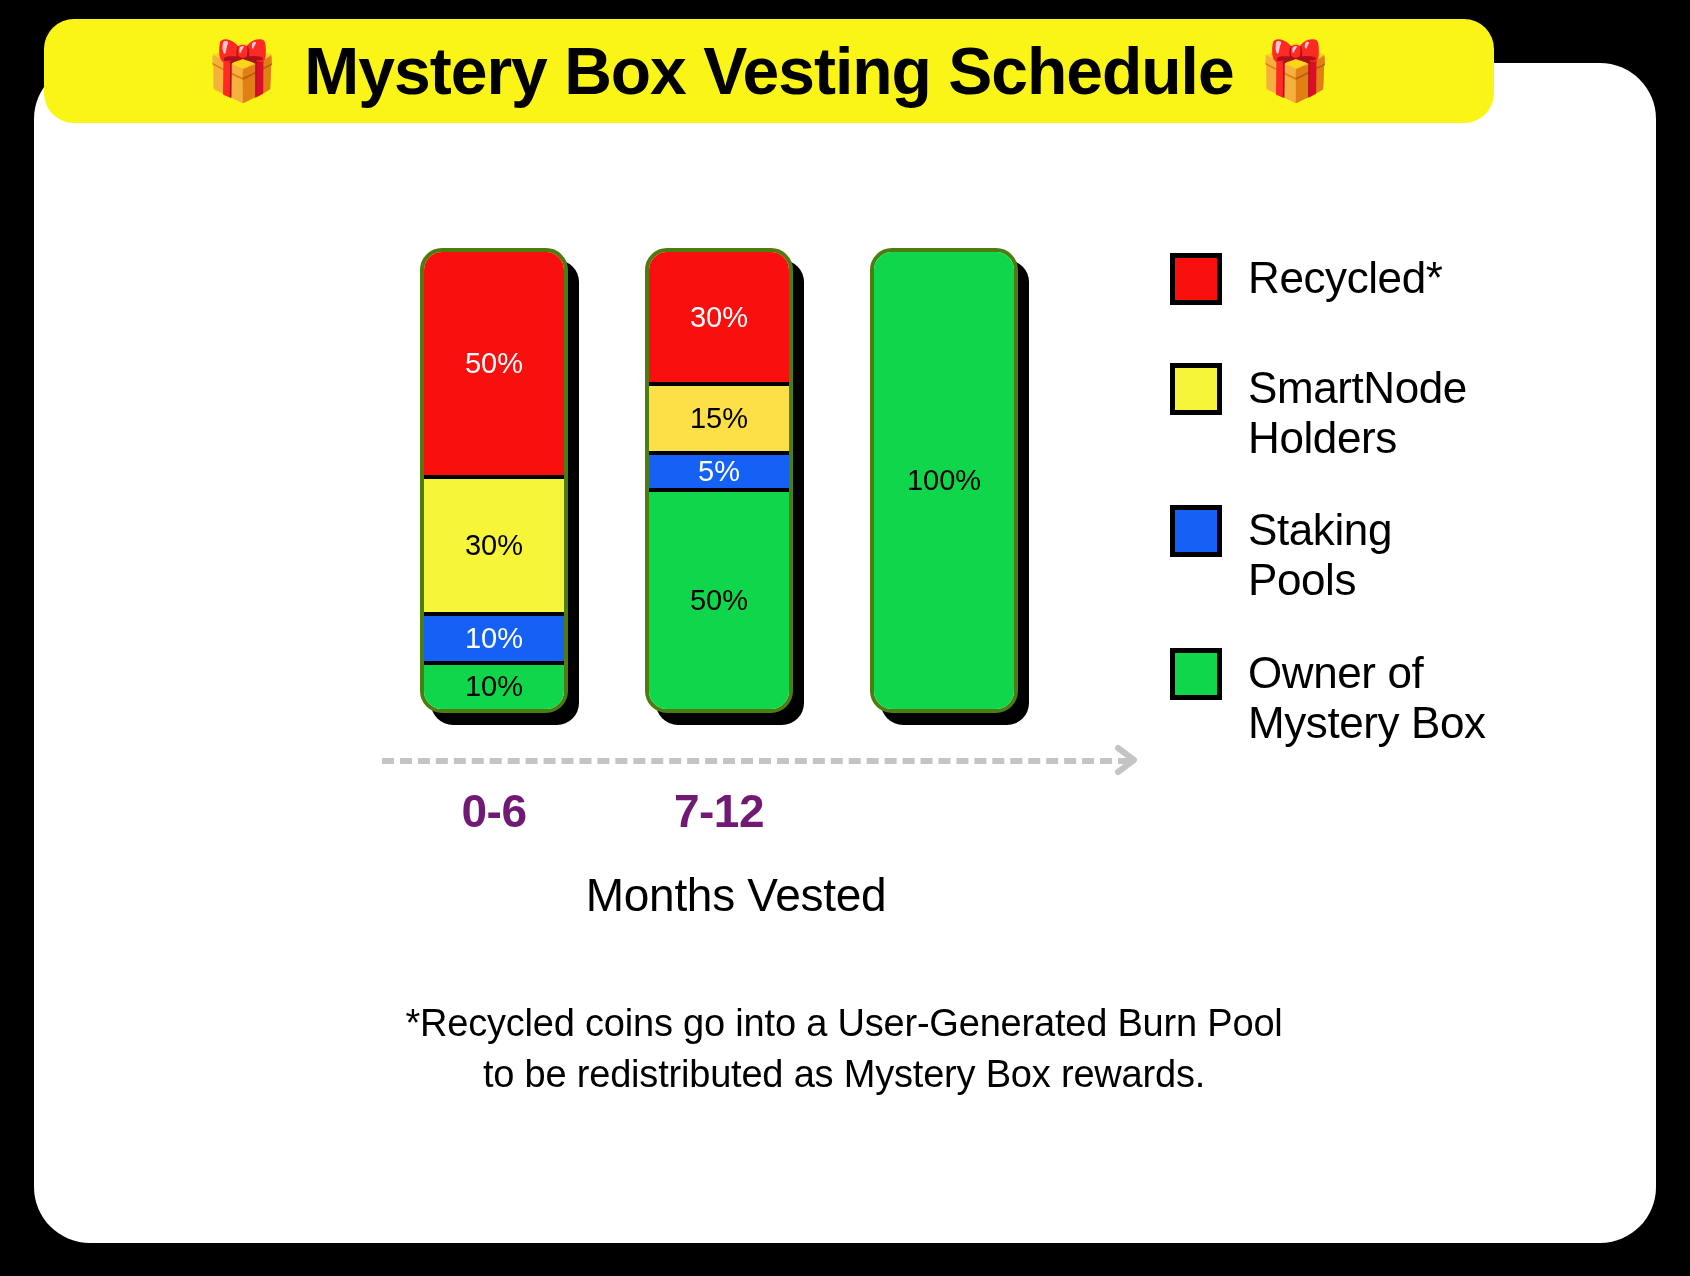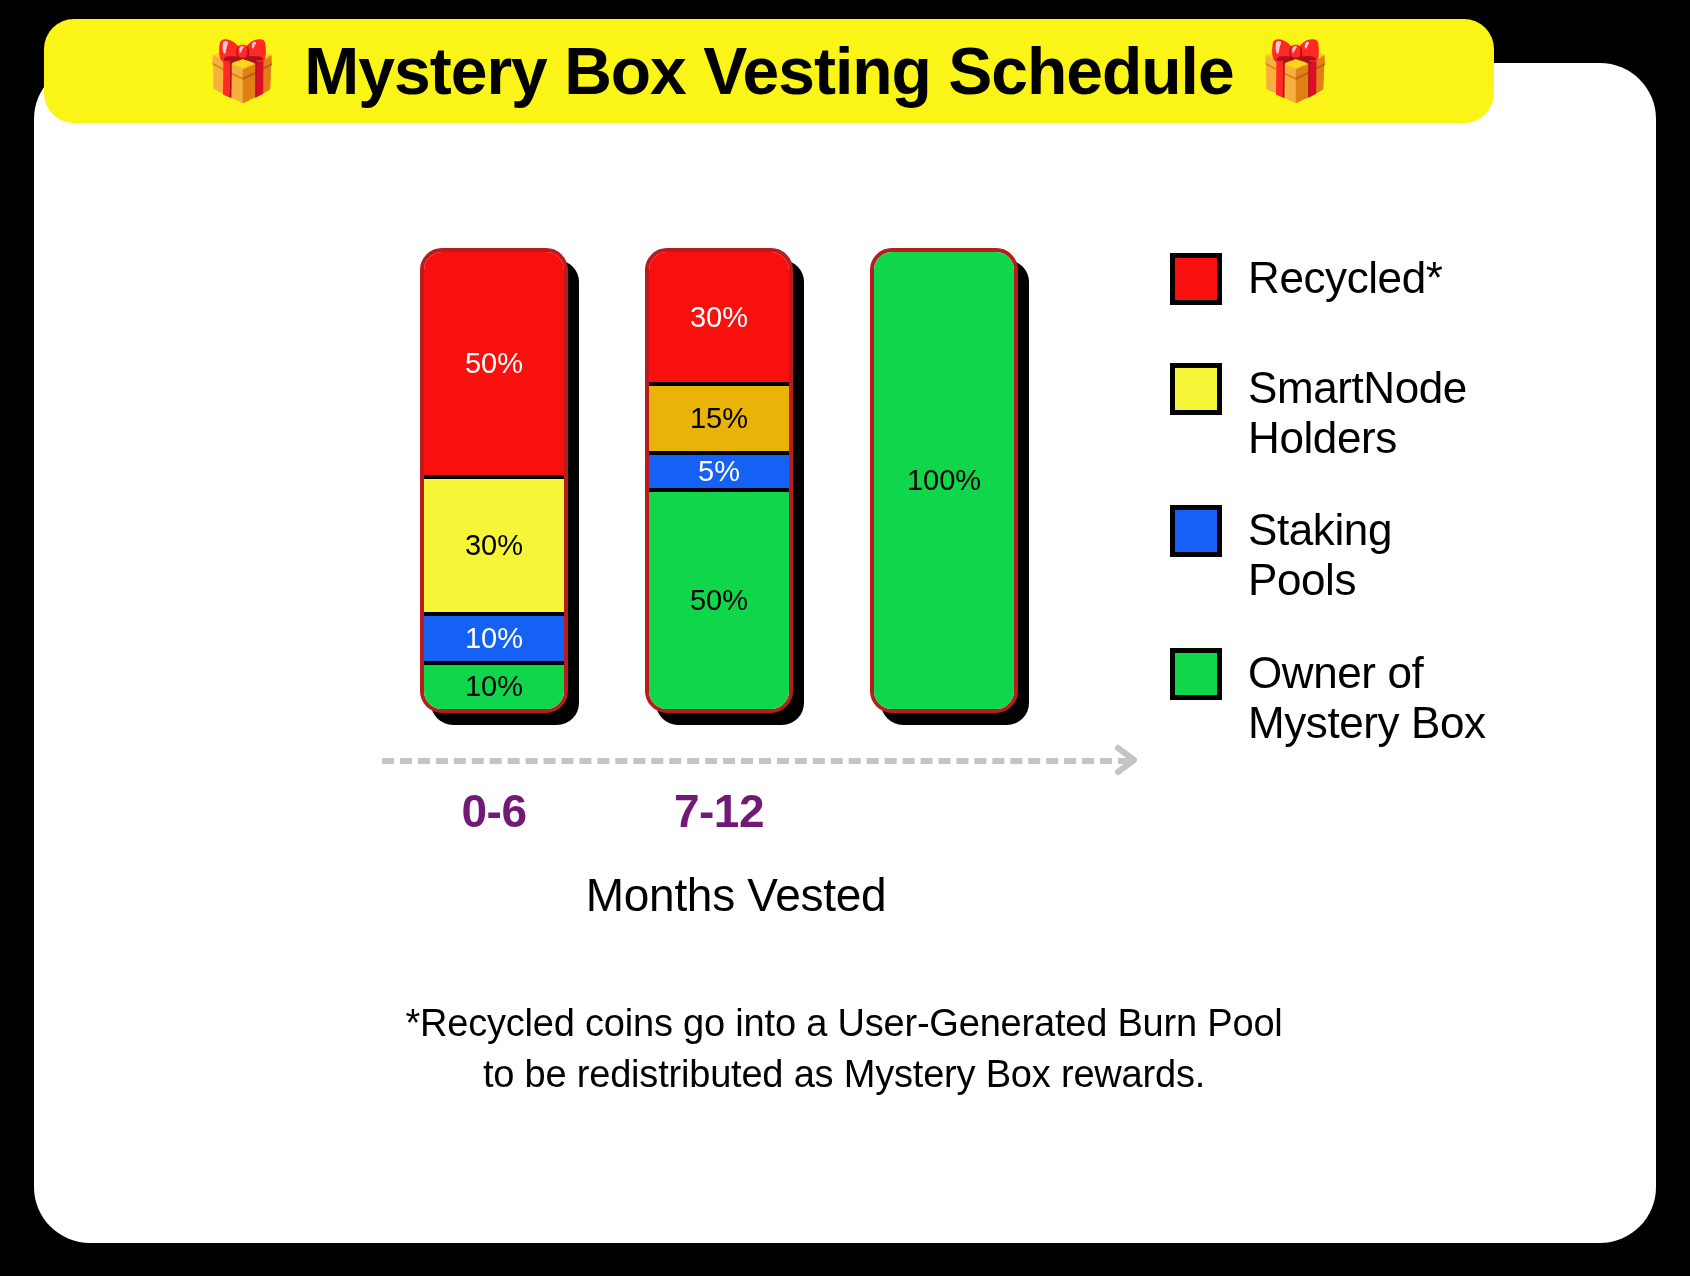--- a/index.html
+++ b/index.html
@@ -121,21 +121,21 @@
     height: 465px;
     background: #000000;
     border-radius: 22px;
   }
   .bar {
     position: absolute;
     left: 0;
     top: 0;
     width: 148px;
     height: 465px;
-    border: 4px solid #b91c1c;
+    border: 4px solid #4d7c0f;
     border-radius: 22px;
     box-sizing: border-box;
     overflow: hidden;
     display: flex;
     flex-direction: column;
     background: #ffffff;
   }
   .seg {
     display: flex;
     align-items: center;
@@ -255,21 +255,21 @@
                 <span>10%</span>
               </div>
             </div>
           </div>
           <div class="bar-wrap b1">
             <div class="bar-shadow"></div>
             <div class="bar">
               <div class="seg" style="flex: 30 0 0px; background: rgb(250, 15, 15); color: rgb(255, 255, 255);">
                 <span>30%</span>
               </div>
-              <div class="seg" style="flex: 15 0 0px; background: #eab308; color: rgb(0, 0, 0); text-align: right;">
+              <div class="seg" style="flex: 15 0 0px; background: #fde047; color: rgb(0, 0, 0); text-align: right;">
                 <span>15%</span>
               </div>
               <div class="seg" style="flex: 5 0 0px; background: rgb(21, 96, 245); color: rgb(255, 255, 255);">
                 <span>5%</span>
               </div>
               <div class="seg" style="flex: 50 0 0px; background: rgb(15, 214, 74); color: rgb(0, 0, 0);">
                 <span>50%</span>
               </div>
             </div>
           </div>

